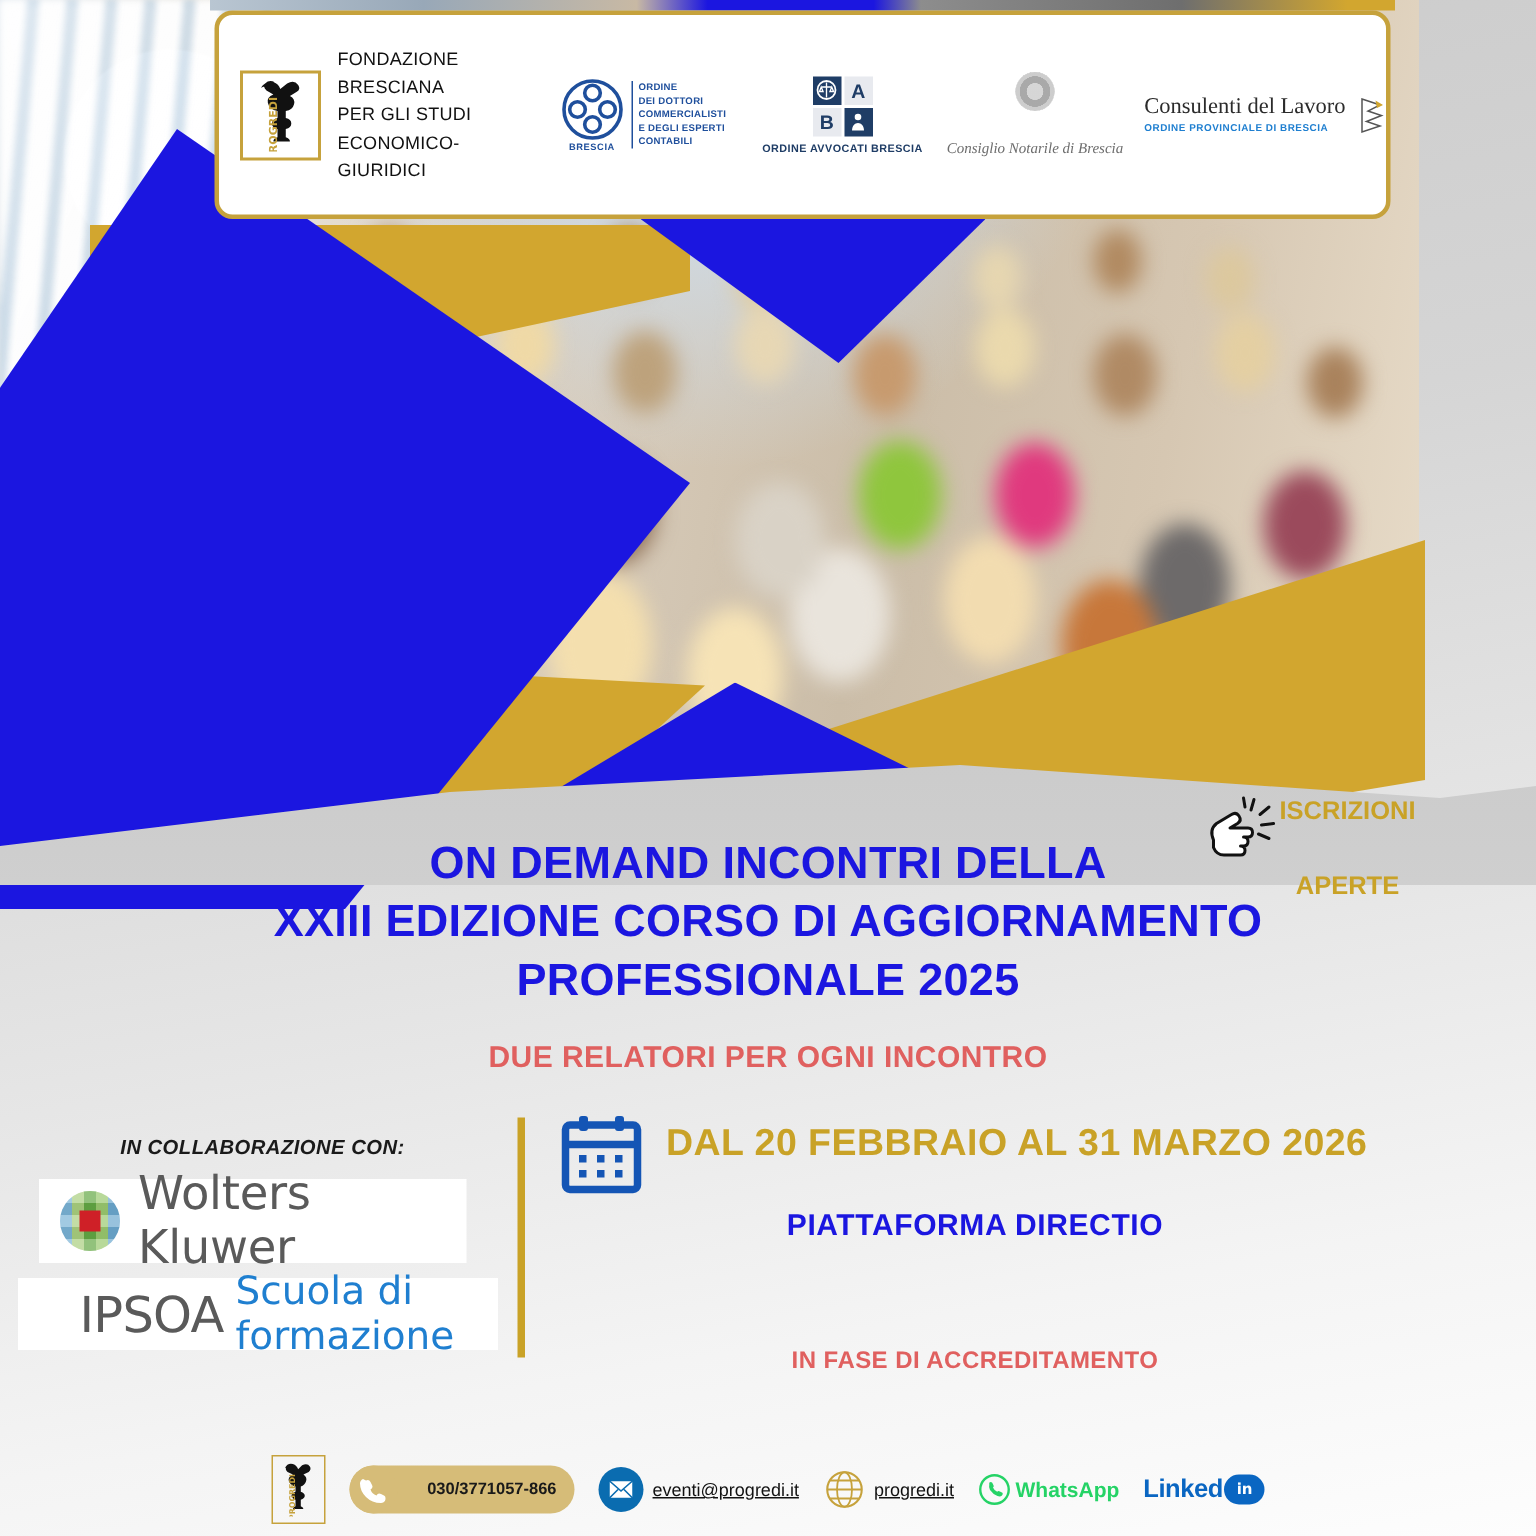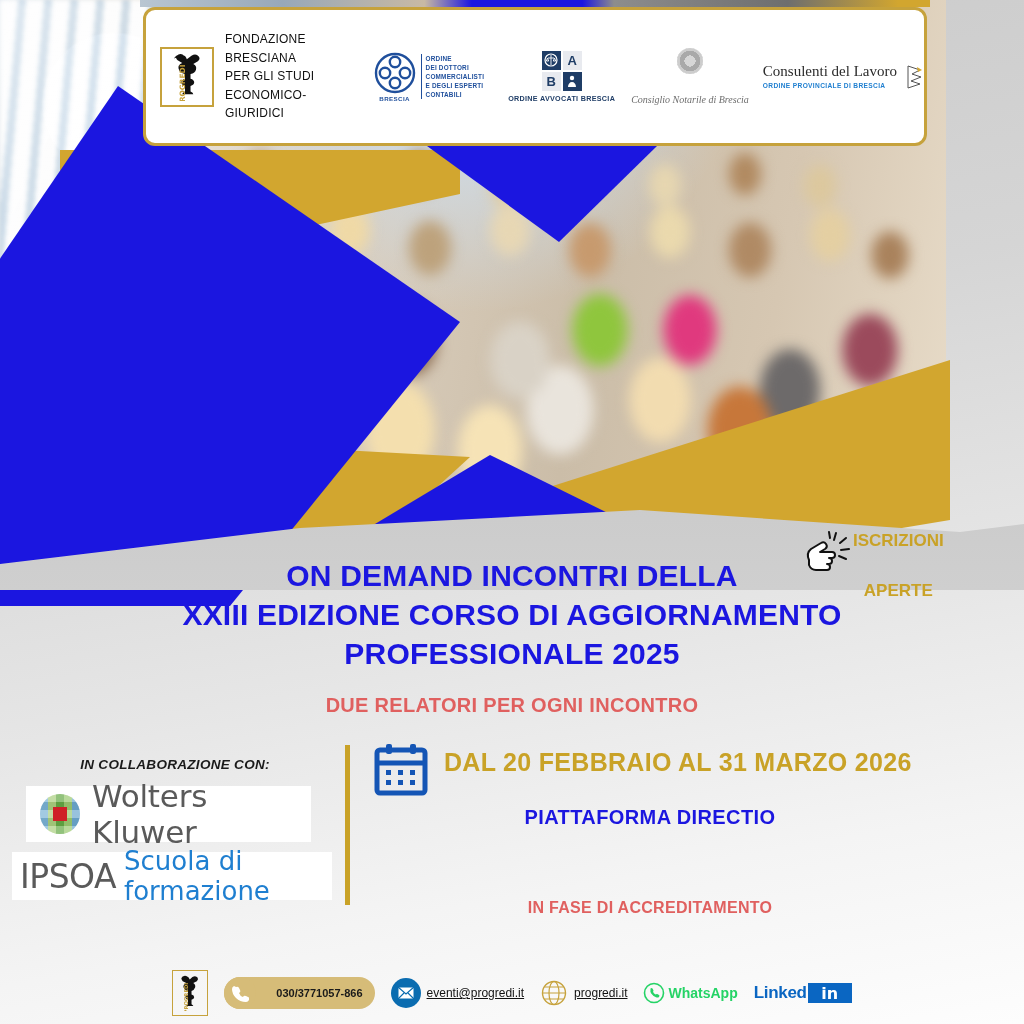--- a/index.html
+++ b/index.html
@@ -173,21 +173,21 @@
   .wk-box{position:absolute;left:26px;top:786px;width:285px;height:56px;background:#fff;display:flex;align-items:center;gap:12px;padding-left:14px;box-sizing:border-box;}
   .wk-globe{width:40px;height:40px;border-radius:50%;flex:0 0 auto;overflow:hidden;position:relative;
     background:
       linear-gradient(90deg,#7ab3d6 0 20%,#a9cf7e 20% 40%,#63a844 40% 60%,#9ac96f 60% 80%,#6ba8cf 80% 100%),
       #8bbf5d;}
   .wk-globe:before{content:"";position:absolute;inset:0;
     background:repeating-linear-gradient(0deg,rgba(255,255,255,.30) 0 8px,rgba(0,0,0,.06) 8px 16px);}
   .wk-globe:after{content:"";position:absolute;left:13px;top:13px;width:14px;height:14px;background:#cf2027;}
   .wk-name{font-size:31px;color:#5a5a5a;letter-spacing:-.2px;font-family:"DejaVu Sans",sans-serif;}
   .ipsoa-box{position:absolute;left:12px;top:852px;width:320px;height:48px;background:#fff;display:flex;align-items:center;gap:8px;padding-left:8px;box-sizing:border-box;}
-  .ipsoa-1{font-size:33px;color:#5a5a5a;font-family:"DejaVu Sans",sans-serif;letter-spacing:-.5px;}
+  .ipsoa-1{font-size:33px;color:#5a5a5a;font-family:"DejaVu Sans",sans-serif;letter-spacing:-.5px;margin-left:33px;}
   .ipsoa-2{font-size:26px;color:#1f7fd0;font-family:"DejaVu Sans",sans-serif;}
 
   
   .cal-ico{position:absolute;left:373px;top:743px;width:56px;height:54px;}
   .date-line{position:absolute;left:444px;top:748px;color:#c9a227;font-weight:bold;font-size:25px;letter-spacing:.3px;white-space:nowrap;}
   .platform{position:absolute;left:360px;top:806px;width:580px;text-align:center;color:#1b16e0;font-weight:bold;font-size:20px;letter-spacing:.4px;}
   .accred{position:absolute;left:360px;top:899px;width:580px;text-align:center;color:#e0605f;font-weight:bold;font-size:16px;letter-spacing:.3px;}
 
   
   .footer{position:absolute;left:0;top:962px;width:1024px;height:62px;
@@ -197,22 +197,22 @@
   .phone-circ{width:32px;height:32px;border-radius:50%;background:#d6bc78;display:flex;align-items:center;justify-content:center;flex:0 0 auto;}
   .phone-num{font-size:11px;color:#1a1a1a;font-weight:bold;margin-left:20px;white-space:nowrap;}
   .mail-wrap,.web-wrap{display:flex;align-items:center;gap:6px;}
   .mail-circ{width:30px;height:30px;border-radius:50%;background:#0a6cb0;display:flex;align-items:center;justify-content:center;flex:0 0 auto;}
   .link-txt{font-size:12px;color:#111;text-decoration:underline;white-space:nowrap;}
   .globe-ico{width:28px;height:28px;flex:0 0 auto;}
   .wa-wrap{display:flex;align-items:center;gap:3px;}
   .wa-txt{font-size:14px;color:#25D366;font-weight:bold;}
   .li-wrap{display:flex;align-items:center;}
   .li-txt{font-size:17px;color:#0a66c2;font-weight:bold;letter-spacing:-.3px;}
-  .li-box{width:44px;height:20px;background:#0a66c2;color:#fff;font-size:16px;font-weight:bold;
-    display:flex;align-items:center;justify-content:center;margin-left:1px;border-radius:0;font-family:"DejaVu Sans",sans-serif;}
+  .li-box{width:27px;height:20px;background:#0a66c2;color:#fff;font-size:10px;font-weight:bold;
+    display:flex;align-items:center;justify-content:center;margin-left:1px;border-radius:10px;font-family:"DejaVu Sans",sans-serif;}
 </style>
 </head>
 <body>
 
 <div id="poster">
 
   <div class="photo-wrap">
     <div class="photo"></div>
     <div class="heads"></div>
     <div class="window"></div>

